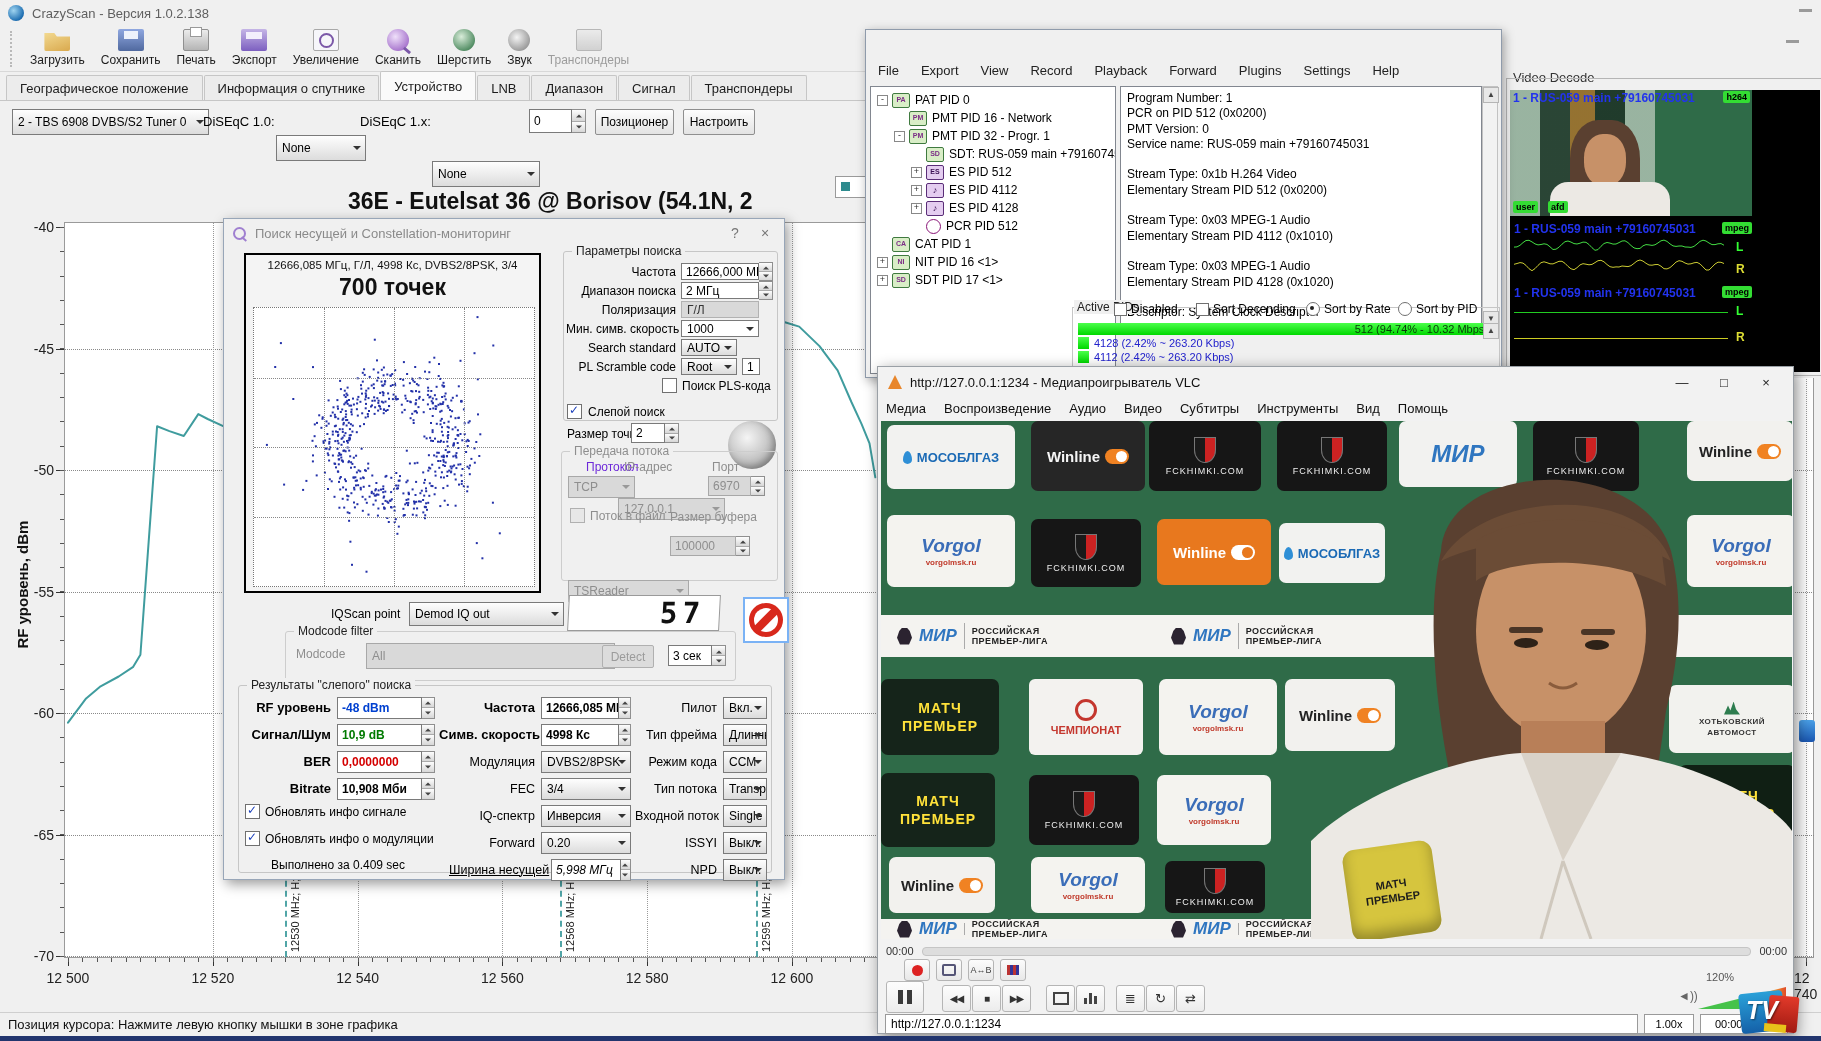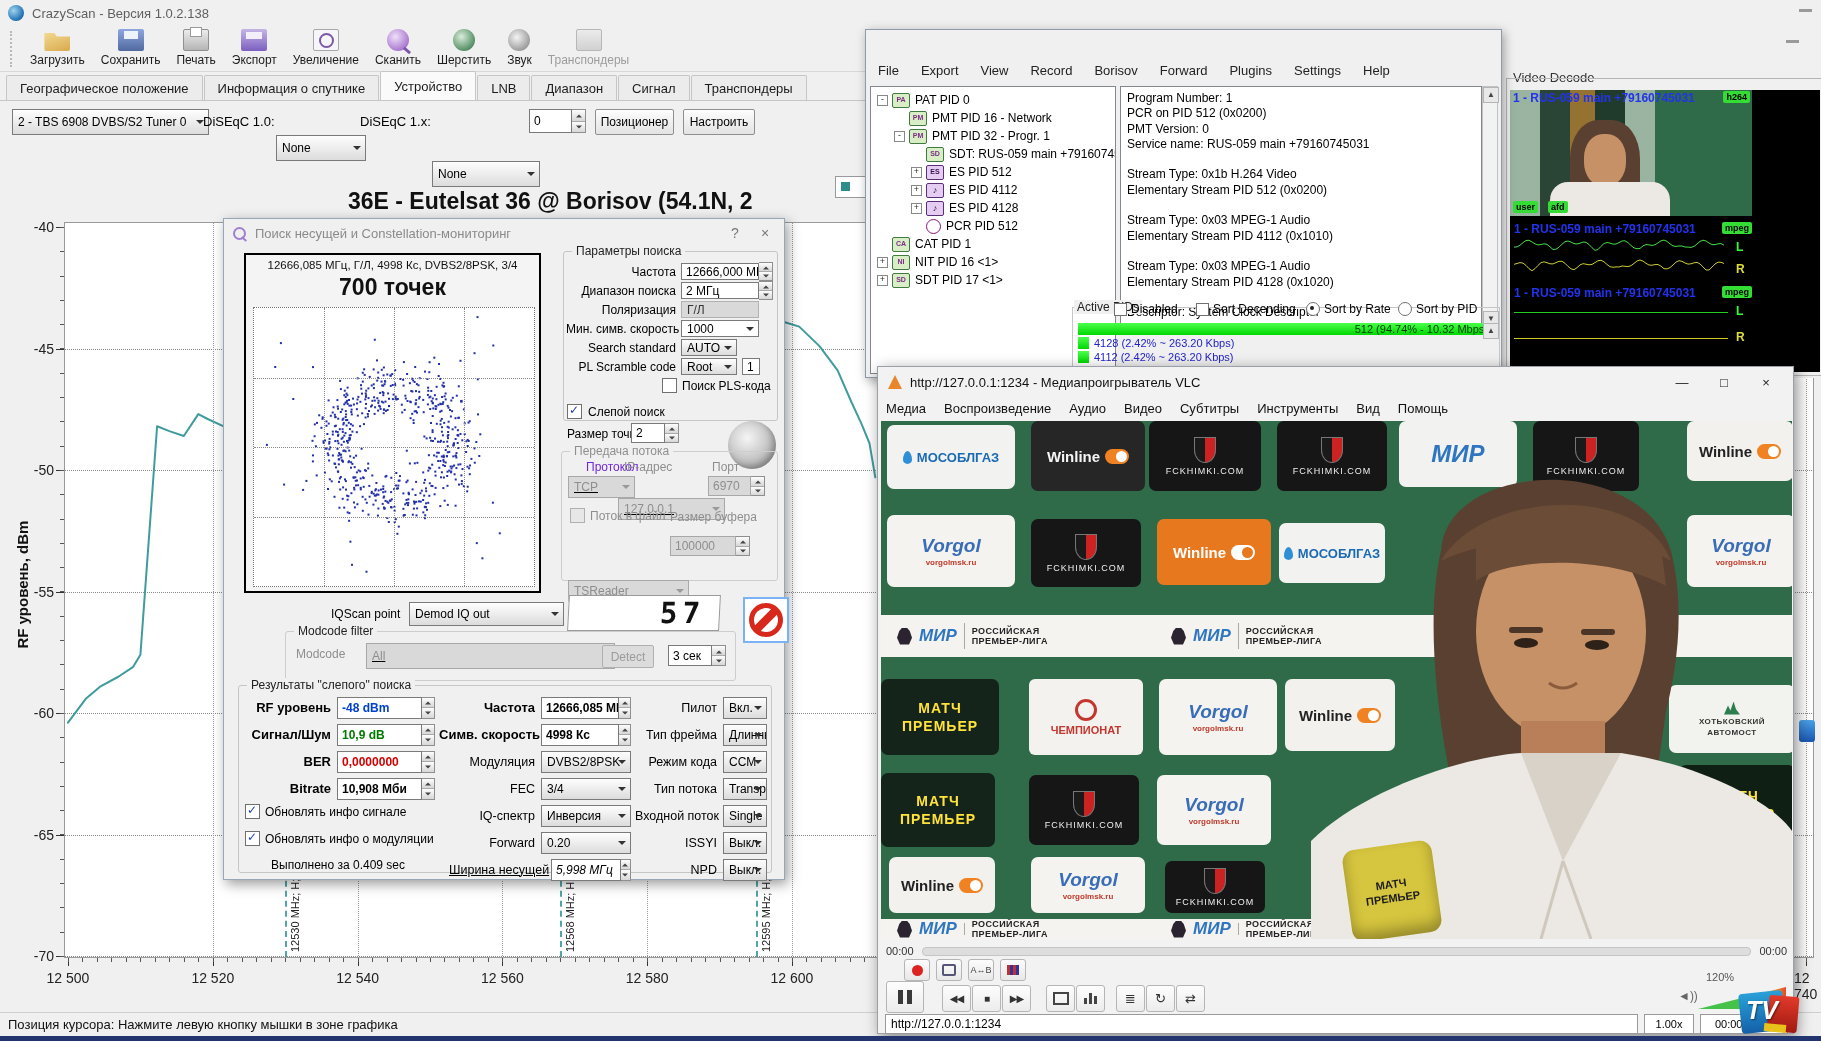--- a/index.html
+++ b/index.html
@@ -23,21 +23,21 @@
   .spin{width:13px;display:flex;flex-direction:column;border:1px solid #8f8f8f;border-left:none;background:#eee;}
   .spin i{flex:1;position:relative;background:linear-gradient(#fdfdfd,#d7d7d7);}
   .spin i+i{border-top:1px solid #aaa;}
   .spin i::after{content:"";position:absolute;left:50%;top:50%;transform:translate(-50%,-60%);border:3px solid transparent;border-bottom-color:#444;}
   .spin i:last-child::after{transform:translate(-50%,-25%);border-bottom-color:transparent;border-top-color:#444;}
   .chk{width:13px;height:13px;background:#fff;border:1px solid #707070;position:relative;flex:none;}
   .chk.on::after{content:"\2713";position:absolute;left:1px;top:-2px;font-size:12px;color:#1a3fbb;font-weight:bold;}
   .chk.dis{background:#e7e7e7;border-color:#b0b0b0;}
   .radio{width:12px;height:12px;border-radius:50%;background:#fff;border:1px solid #707070;position:relative;flex:none;}
   .radio.on::after{content:"";position:absolute;left:3px;top:3px;width:4px;height:4px;border-radius:50%;background:#222;}
-  .grp{position:absolute;border:1px solid #c6c6c6;border-radius:3px;text-decoration:underline;}
+  .grp{position:absolute;border:1px solid #c6c6c6;border-radius:3px;}
   .glabel{position:absolute;top:-8px;left:8px;background:#f0f0f0;padding:0 4px;font-size:12px;color:#222;white-space:nowrap;}
   
   #cs-titlebar{left:0;top:0;width:1821px;height:26px;background:#f0f0f0;display:flex;align-items:center;gap:8px;padding-left:8px;box-sizing:border-box;}
   #cs-title{color:#5f5f5f;font-size:13px;}
   .globe{width:16px;height:16px;border-radius:50%;background:radial-gradient(circle at 35% 35%,#9fd4f0,#1f6fb2 70%,#0c3f72);}
   #cs-toolbar{left:0;top:26px;width:1821px;height:46px;background:#f0f0f0;border-bottom:1px solid #d8d8d8;display:flex;align-items:center;padding-left:10px;box-sizing:border-box;}
   #cs-toolbar .grip{width:4px;height:36px;border-left:2px dotted #b9b9b9;margin-right:6px;}
   .tbtn{display:flex;flex-direction:column;align-items:center;gap:2px;padding:2px 8px 3px;font-size:12px;color:#1c1c1c;}
   .tbtn[data-on="false"]{color:#9c9c9c;}
   .tbtn[data-on="false"] .icn{filter:grayscale(1) opacity(.7);}
@@ -1461,21 +1461,21 @@
   <div class="dash" style="left:1799px;top:9px;width:13px;"></div>
   <div class="dash" style="left:1786px;top:40px;width:13px;"></div>
 
   <div id="tsr" class="abs">
     <div id="tsr-menu">
 
     <span class="mitem">File</span>
         <span class="mitem">Export</span>
         <span class="mitem">View</span>
         <span class="mitem">Record</span>
-        <span class="mitem">Borisov</span>
+        <span class="mitem">Playback</span>
         <span class="mitem">Forward</span>
         <span class="mitem">Plugins</span>
         <span class="mitem">Settings</span>
         <span class="mitem">Help</span>
       </div>
     <div id="tsr-tree">
 
         <div class="titem" style="--d: 0;">
           <span class="texp">-</span>
           <span class="ticon" data-k="tbl">PA</span>

